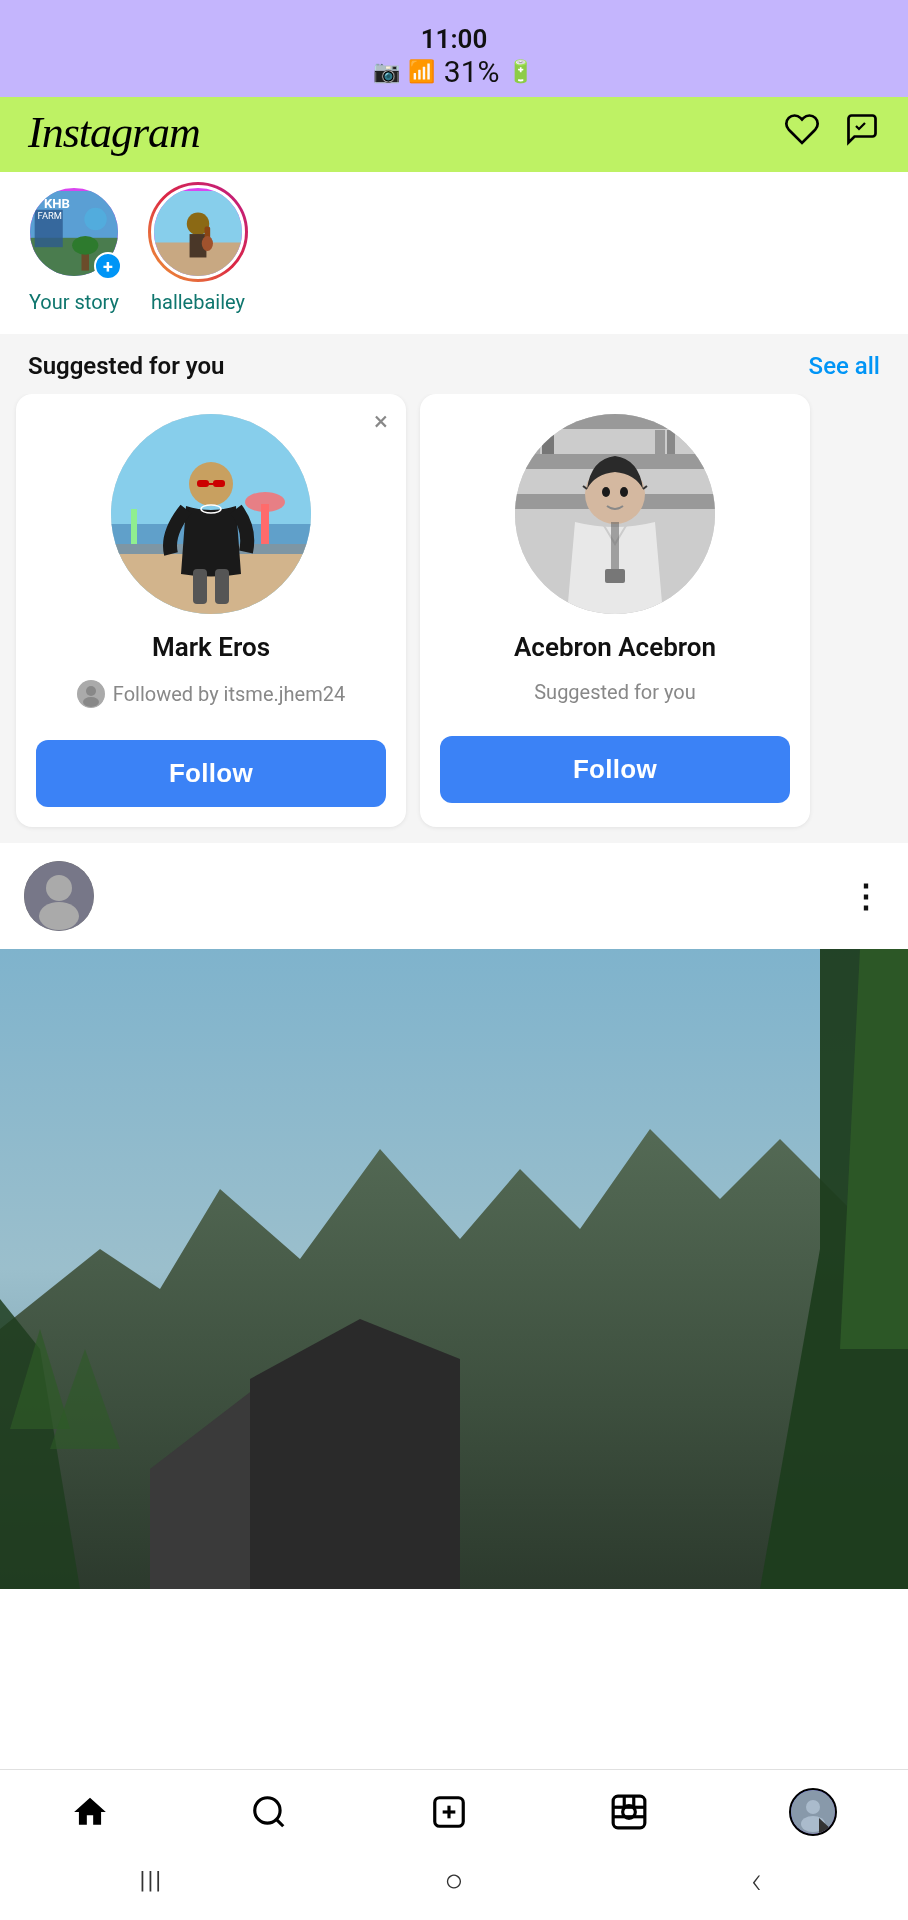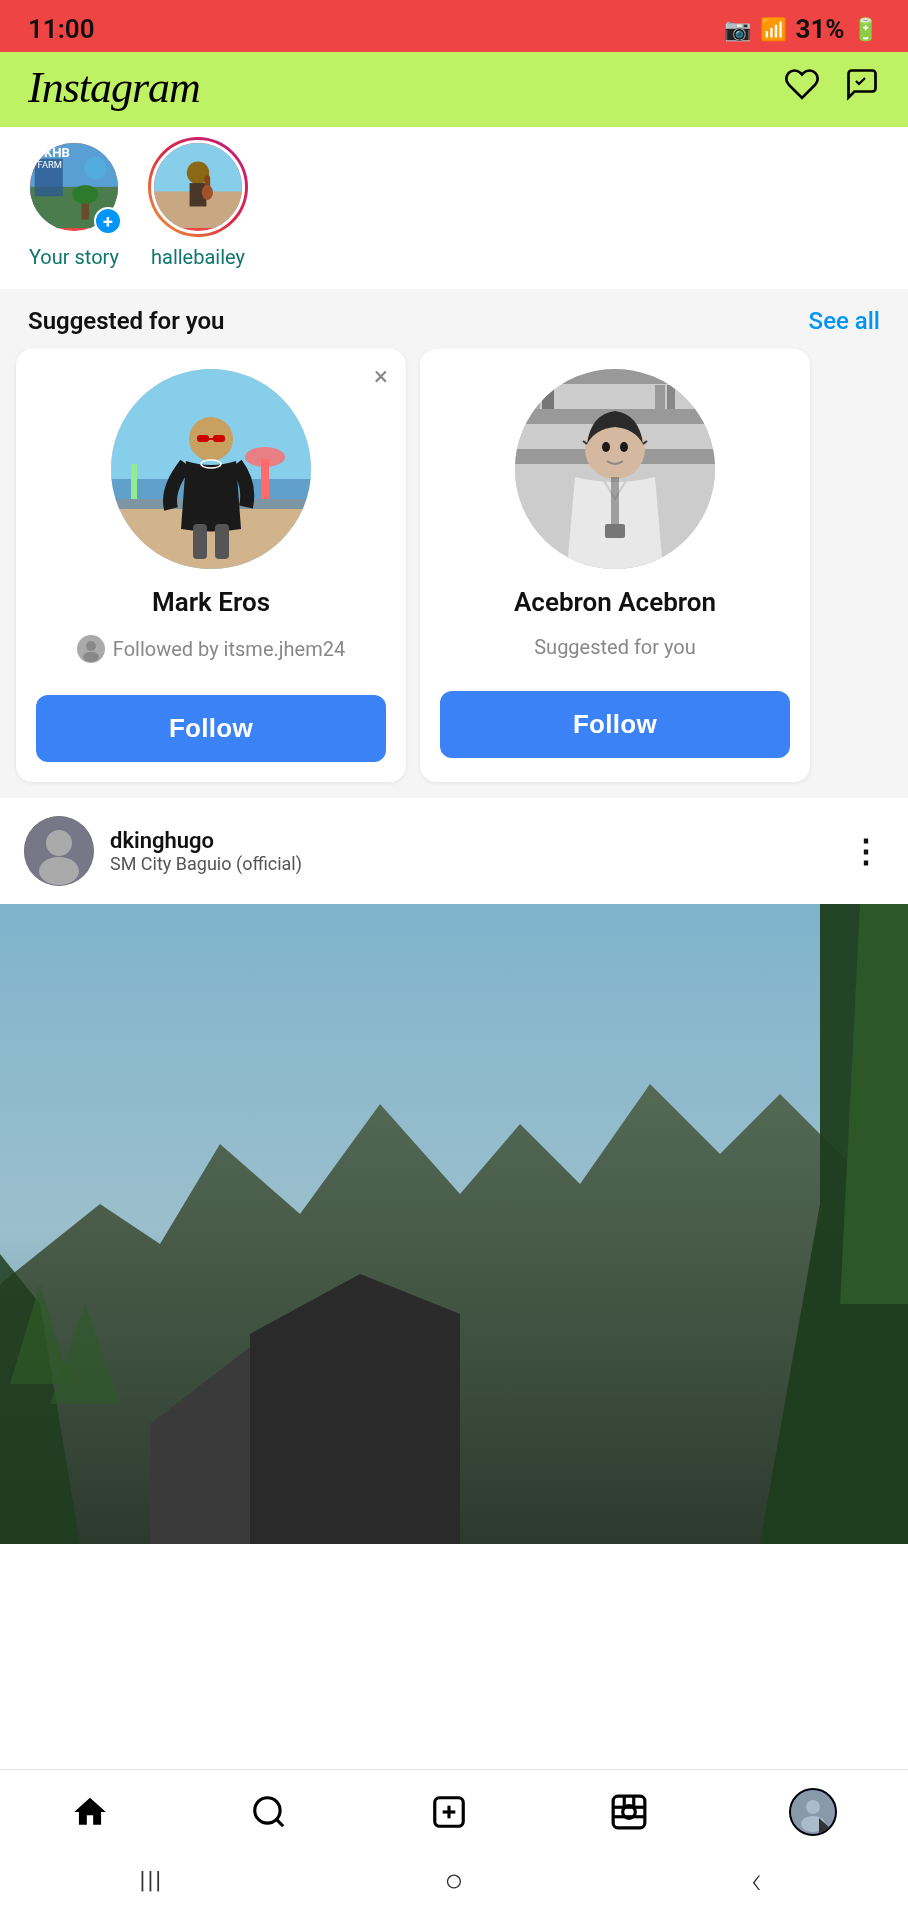--- a/index.html
+++ b/index.html
@@ -10,36 +10,37 @@
       font-family: -apple-system, BlinkMacSystemFont, 'Segoe UI', Roboto, sans-serif;
       background: #fff;
       overflow-x: hidden;
     }
 
     
     .status-bar {
       display: flex;
       justify-content: space-between;
       align-items: center;
-      padding: 14px 28px 8px;
-      background: #ef4444;
+      padding: 24px 28px 8px;
+      background: #c4b5fd;
+      flex-direction: column;
     }
     .status-time {
       font-size: 26px;
       font-weight: 600;
       color: #111;
     }
     .status-icons {
       display: flex;
       align-items: center;
       gap: 8px;
       font-size: 22px;
       color: #111;
     }
-    .battery-text { font-size: 26px; font-weight: 700; }
+    .battery-text { font-size: 30px; font-weight: 400; }
 
     
     .top-nav {
       display: flex;
       justify-content: space-between;
       align-items: center;
       padding: 10px 28px 14px;
       background: #bef264;
     }
     .instagram-logo {
@@ -89,23 +90,23 @@
     .story-avatar-wrap.has-story {
       background: linear-gradient(45deg, #f09433, #e6683c, #dc2743, #cc2366, #bc1888);
       padding: 3px;
     }
     .story-avatar-inner {
       width: 94px;
       height: 94px;
       border-radius: 50%;
       border: 3px solid #fff;
       overflow: hidden;
-      background: #ef4444;
-      display: flex;
-      align-items: flex-end;
+      background: #d946ef;
+      display: flex;
+      align-items: flex-start;
       justify-content: center;
     }
     .add-badge {
       position: absolute;
       bottom: 2px;
       right: 2px;
       width: 28px;
       height: 28px;
       background: #0095f6;
       border-radius: 50%;
@@ -507,24 +508,20 @@
 
 <div class="post-header">
   <div class="post-user-info">
     <div class="post-avatar">
       <svg width="70" height="70" viewBox="0 0 70 70">
         <circle cx="35" cy="35" r="35" fill="#778"></circle>
         <circle cx="35" cy="27" r="13" fill="#aaa"></circle>
         <ellipse cx="35" cy="55" rx="20" ry="14" fill="#aaa"></ellipse>
       </svg>
     </div>
-    <div class="post-user-text">
-      <div class="post-username">dkinghugo</div>
-      <div class="post-location">SM City Baguio (official)</div>
-    </div>
   </div>
   <span class="post-menu">⋮</span>
 </div>
 
 <div class="post-image">
   
   <svg width="908" height="640" viewBox="0 0 908 640" preserveAspectRatio="xMidYMid slice">
 
     <defs>
       <linearGradient id="skyGrad" x1="0" y1="0" x2="0" y2="1">

